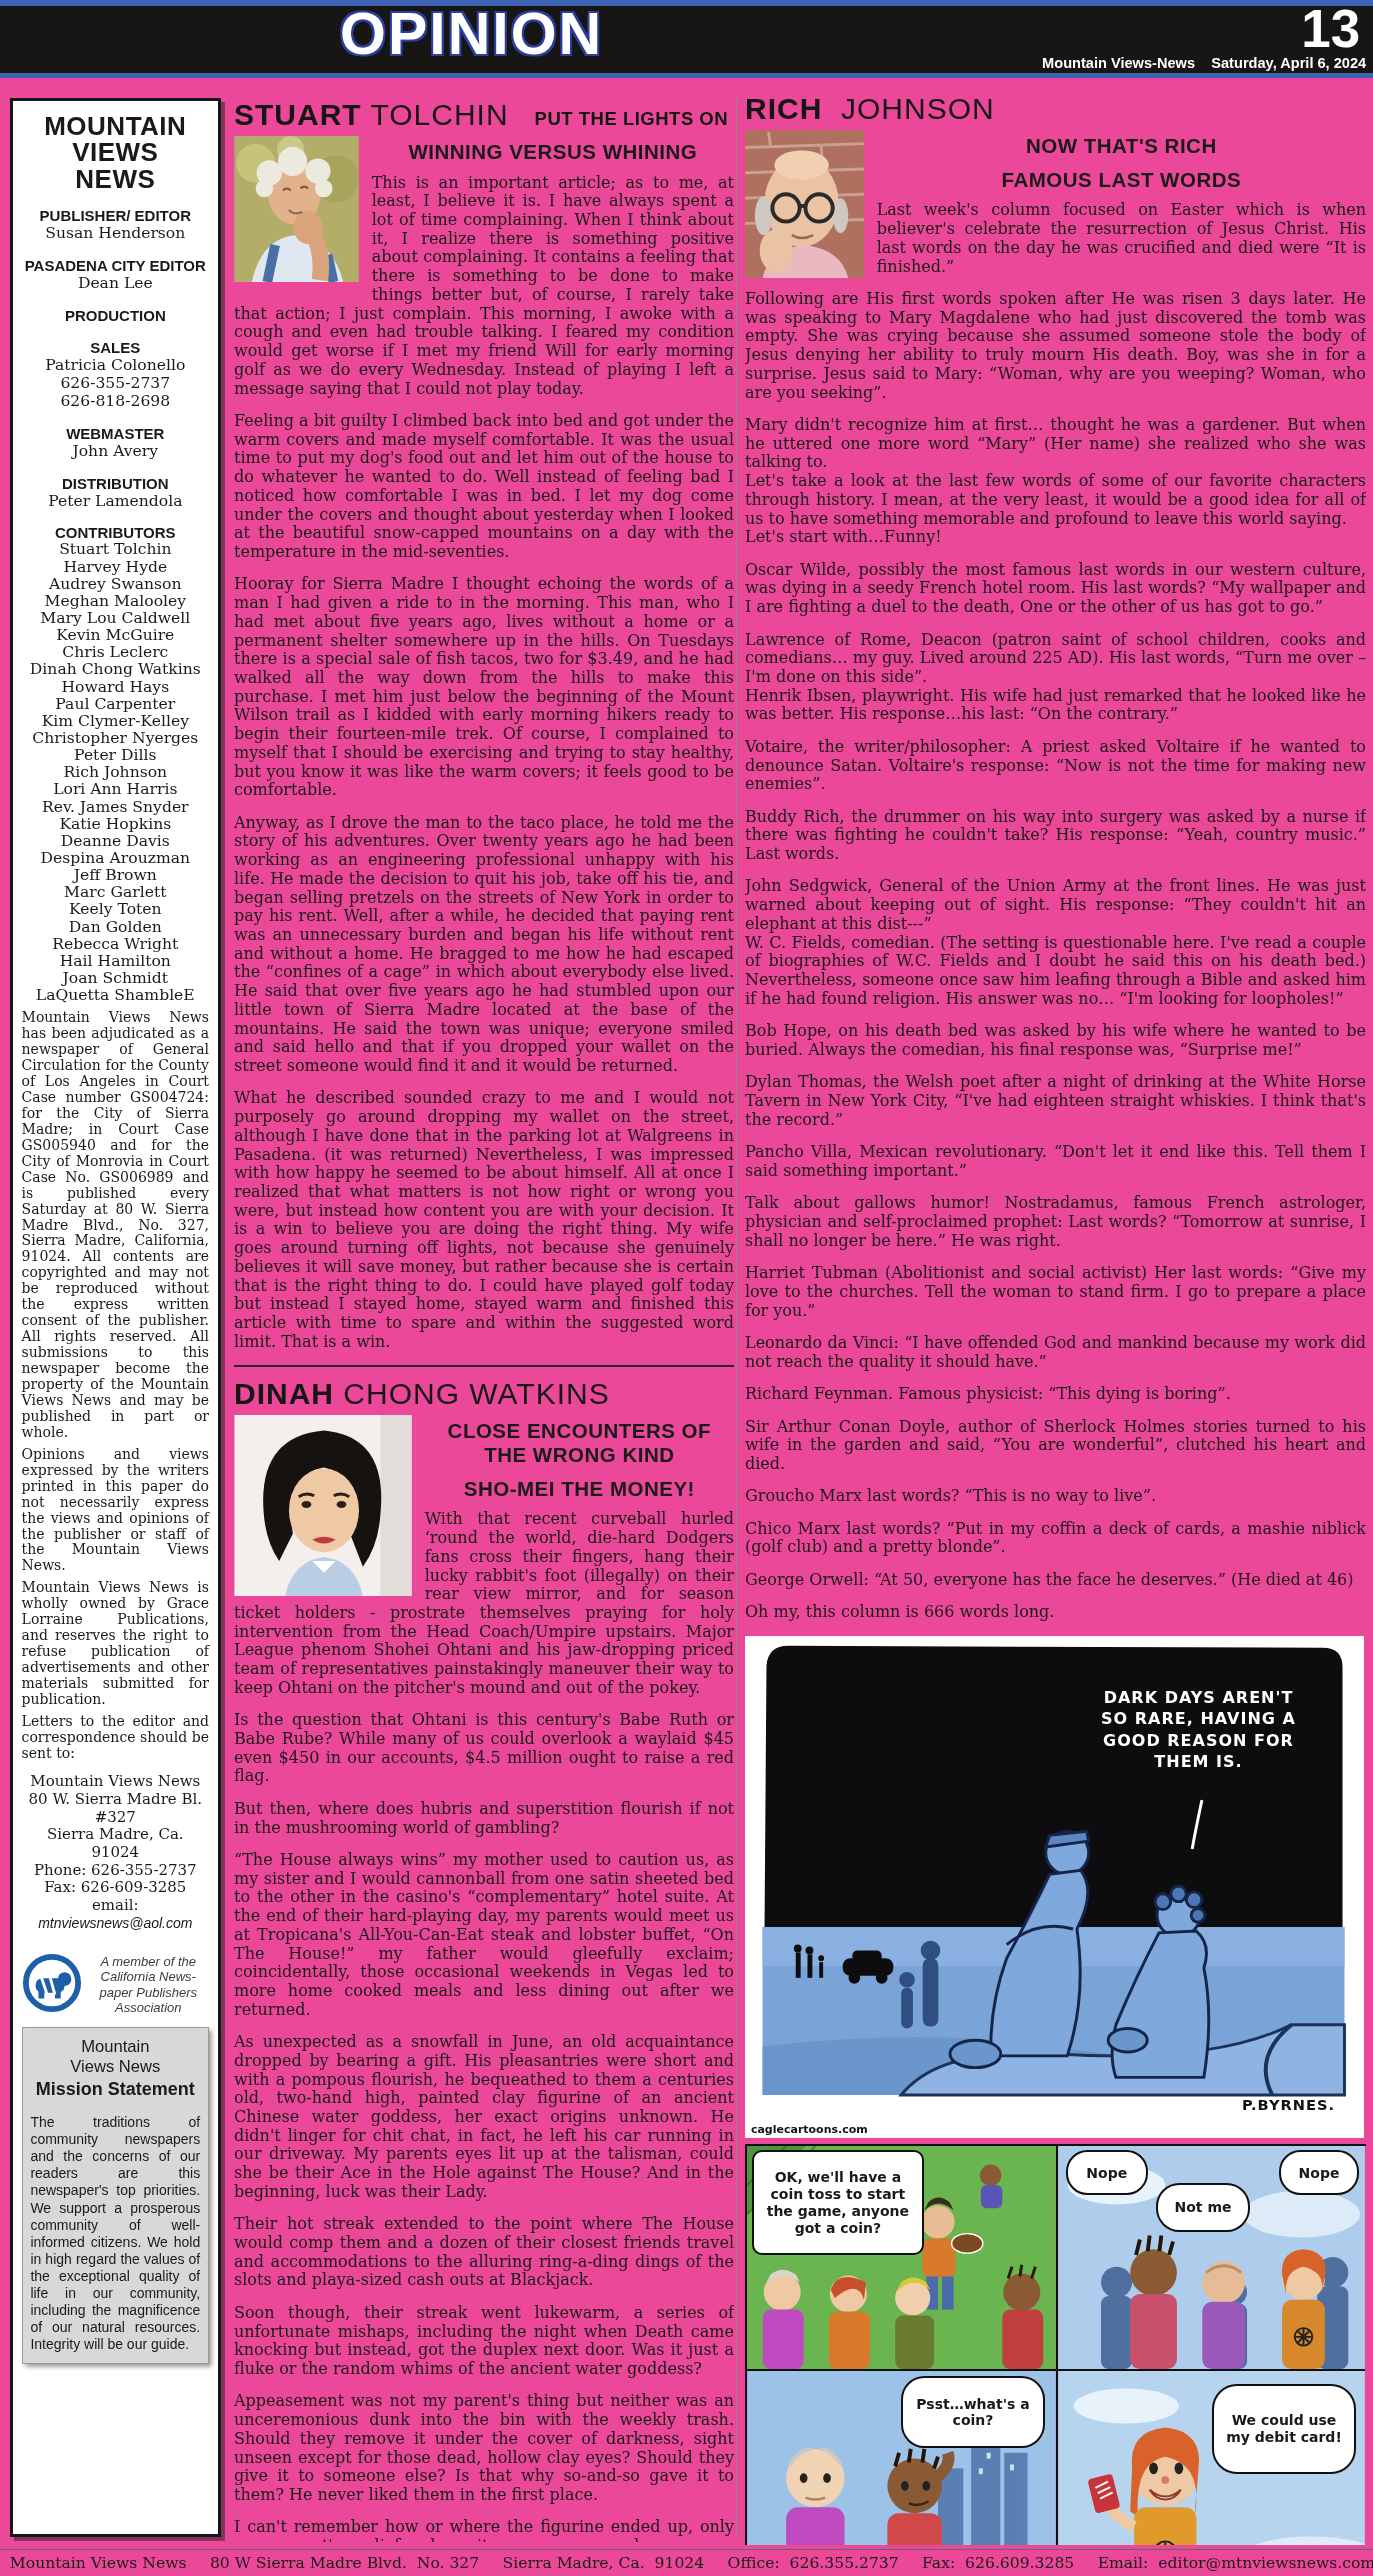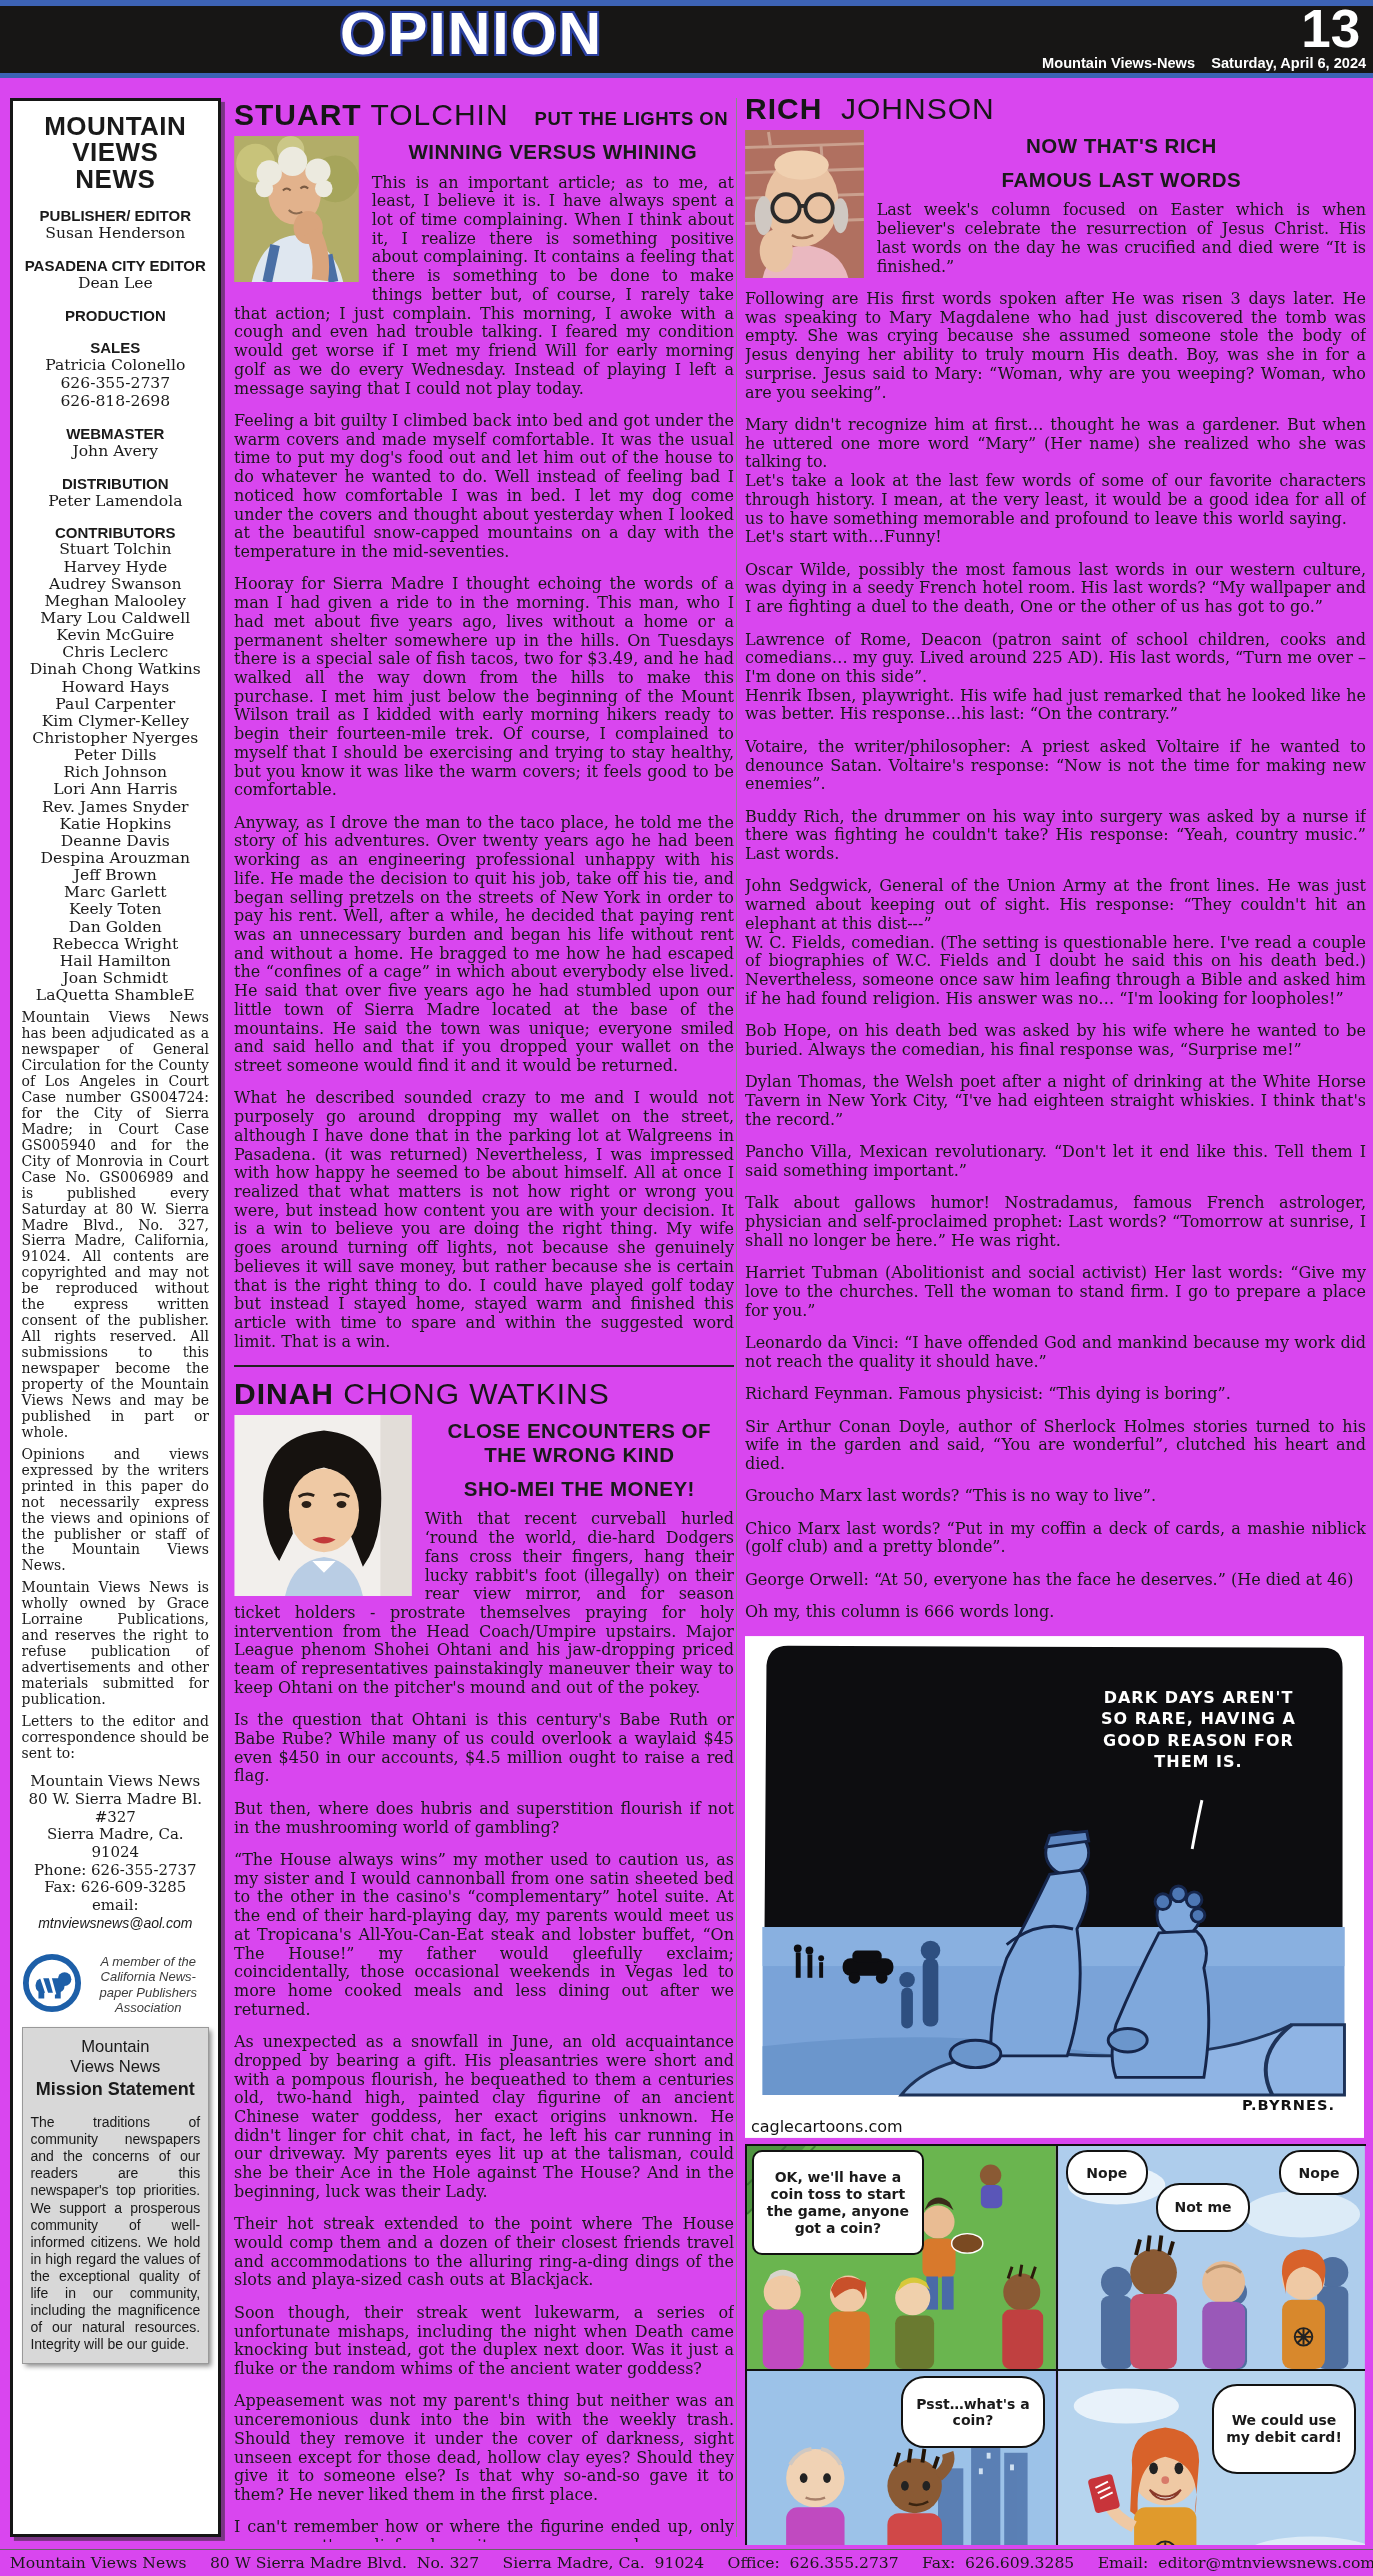--- a/index.html
+++ b/index.html
@@ -1,16 +1,16 @@
 <!DOCTYPE html>
 <html><head>
 <meta charset="utf-8">
 <style>
   html,body{margin:0;padding:0;background:#e8e8e8;}
-  .page{position:relative;width:1374px;height:2576px;background:#d946ef;
+  .page{position:relative;width:1374px;height:2576px;background:#ec4899;
     font-family:"DejaVu Serif",serif;color:#1a1a1a;overflow:hidden;margin:0 auto;}
 
   
   .banner{position:absolute;left:0;top:0;width:1374px;height:78px;background:#171615;
     border-top:6.8px solid #3d63b5;border-bottom:5.9px solid #3d63b5;box-sizing:border-box;}
   .banner-title{position:absolute;left:340px;top:-5.9px;font-family:"Liberation Sans",sans-serif;
     font-weight:bold;font-size:59px;letter-spacing:2px;color:#ffffff;
     text-shadow:2px 2px 0 #2b3f9e,-2px -2px 0 #2b3f9e,2px -2px 0 #2b3f9e,-2px 2px 0 #2b3f9e;}
   .banner-page{position:absolute;right:13.7px;top:-7.8px;font-family:"Liberation Sans",sans-serif;
     font-weight:bold;font-size:53px;color:#ffffff;}
@@ -55,21 +55,21 @@
   .photo{float:left;margin:3.9px 12.7px 5.9px 0;line-height:0;}
   article p{text-align:justify;font-size:16px;line-height:1.17;margin:0 0 13.7px;white-space:pre-line;}
   .article-divider{border:none;border-top:2px solid #222;margin:2px 0 9.8px;}
 
   
   .cartoon1{position:relative;width:619px;height:502px;margin-top:13.7px;}
   .cartoon1 .caption{position:absolute;left:322px;top:51px;width:263px;color:#fff;
     font-family:"DejaVu Sans",sans-serif;font-weight:bold;font-size:16px;line-height:1.35;
     letter-spacing:1px;text-align:center;white-space:pre-line;}
   .cartoon1 .site{position:absolute;left:5.9px;bottom:2px;font-family:"DejaVu Sans",sans-serif;
-    font-size:16px;font-weight:normal;color:#111;}
+    font-size:11px;font-weight:bold;color:#111;}
   .cartoon1 .sig{position:absolute;right:29px;bottom:25px;font-family:"DejaVu Sans",sans-serif;
     font-size:14.6px;font-weight:bold;color:#111;letter-spacing:1px;}
 
   
   .comic{position:relative;width:623px;height:451px;margin-top:5.9px;border:2px solid #111;box-sizing:border-box;}
   .panel{position:absolute;overflow:hidden;}
   .p1{left:0;top:0;width:309px;height:223px;border-right:2px solid #111;border-bottom:2px solid #111;}
   .p2{left:311px;top:0;width:307px;height:223px;border-bottom:2px solid #111;}
   .p3{left:0;top:225px;width:309px;height:221px;border-right:2px solid #111;}
   .p4{left:311px;top:225px;width:307px;height:221px;}

